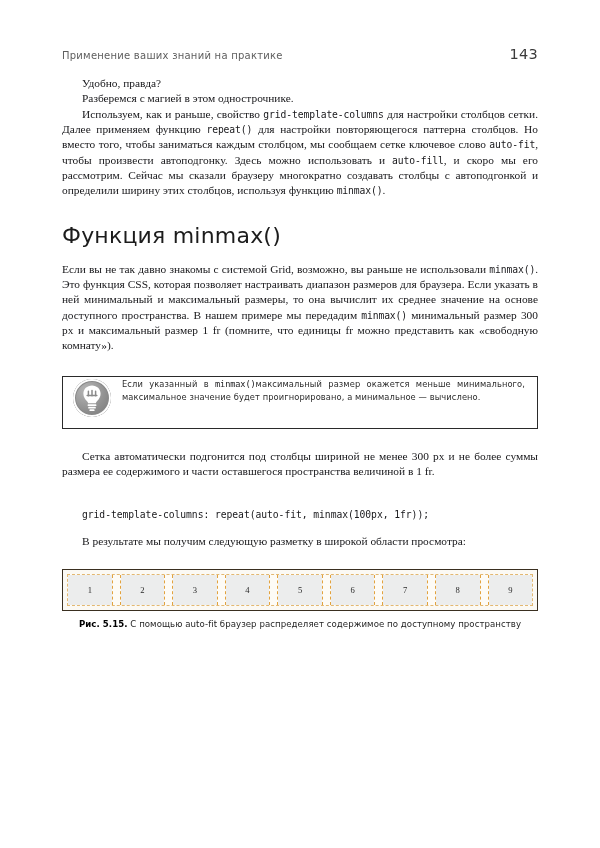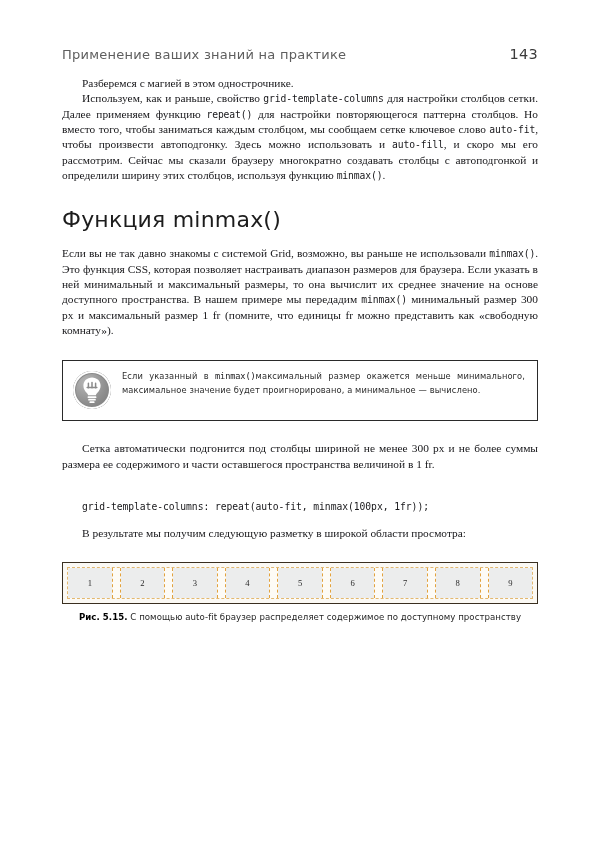--- a/index.html
+++ b/index.html
@@ -30,21 +30,21 @@
     position: absolute;
     left: 62px;
     top: 46px;
     width: 476px;
     display: flex;
     align-items: baseline;
     justify-content: space-between;
   }
   .running-head-title {
     font-family: "DejaVu Sans", sans-serif;
-    font-size: 13px;
+    font-size: 10px;
     letter-spacing: 0.25px;
     color: #5e5e5e;
     font-weight: 400;
   }
   .running-head-folio {
     font-family: "DejaVu Sans", sans-serif;
     font-size: 14.5px;
     color: #3b3b3b;
     font-weight: 400;
     letter-spacing: 0.3px;
@@ -87,21 +87,21 @@
     color: #1c1c1c;
   }
 
   
   .tip-box {
     box-sizing: border-box;
     border: 1px solid #2a2a2a;
     background: #ffffff;
     display: flex;
     align-items: flex-start;
-    padding: 9px 12px 11px 10px;
+    padding: 1px 12px 11px 10px;
   }
   .tip-icon {
     flex: 0 0 auto;
     width: 38px;
     height: 38px;
     border-radius: 50%;
     background: radial-gradient(circle at 34% 30%, #b6b6b6 0%, #8f8f8f 55%, #737373 100%);
     position: relative;
     margin-top: 1px;
     margin-right: 11px;
@@ -189,20 +189,21 @@
 
 <div class="page">
 
   <div class="running-head">
     <div class="running-head-title">Применение ваших знаний на практике</div>
     <div class="running-head-folio">143</div>
   </div>
 
   <div class="column">
 
+    <p class="body"><span>Удобно, правда?</span></p>
 
     <p class="body"><span>Разберемся с магией в этом однострочнике.</span></p>
 
     <p class="body"><span>Используем, как и раньше, свойство </span><code class="mono">grid-template-columns</code><span> для настройки столбцов сетки. Далее применяем функцию </span><code class="mono">repeat()</code><span> для настройки повторяюще­гося паттерна столбцов. Но вместо того, чтобы заниматься каждым столбцом, мы сообщаем сетке ключевое слово </span><code class="mono">auto-fit</code><span>, чтобы произвести автоподгонку. Здесь можно использовать и </span><code class="mono">auto-fill</code><span>, и скоро мы его рассмотрим. Сейчас мы сказали браузеру многократно создавать столбцы с автоподгонкой и определили ширину этих столбцов, используя функцию </span><code class="mono">minmax()</code><span>.</span></p>
 
     <h2 class="section-title" style="margin-top:24px;">Функция minmax()</h2>
 
     <p class="body no-indent" style="margin-top:14px;"><span>Если вы не так давно знакомы с системой Grid, возможно, вы раньше не исполь­зовали </span><code class="mono">minmax()</code><span>. Это функция CSS, которая позволяет настраивать диапазон размеров для браузера. Если указать в ней минимальный и максимальный раз­меры, то она вычислит их среднее значение на основе доступного пространства. В нашем примере мы передадим </span><code class="mono">minmax()</code><span> минимальный размер 300 px и макси­мальный размер 1 fr (помните, что единицы fr можно представить как «свободную комнату»).</span></p>
 
     <div class="tip-box" style="margin-top:22px;">

